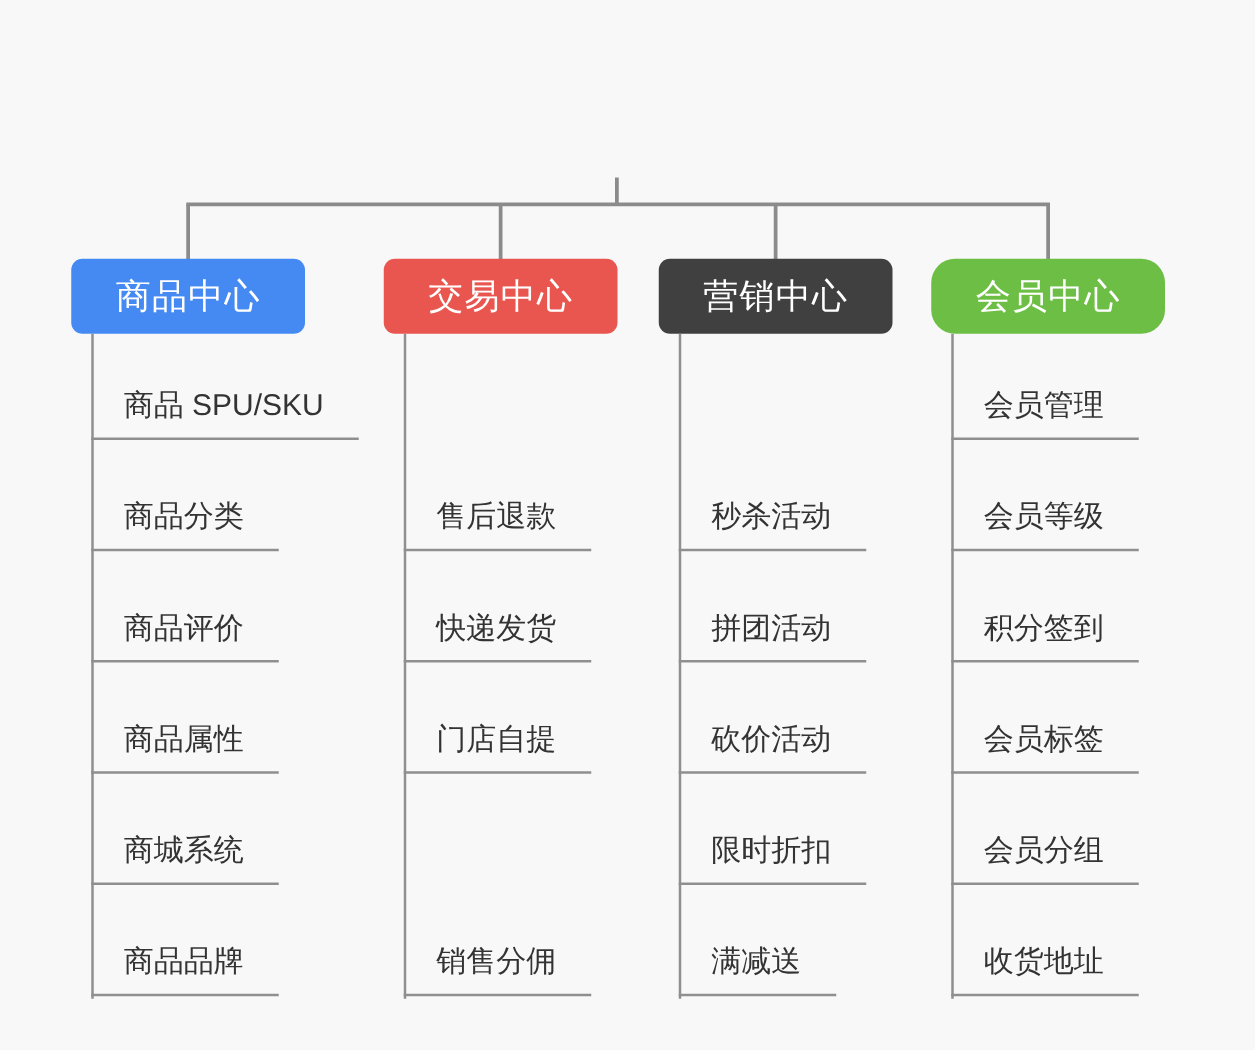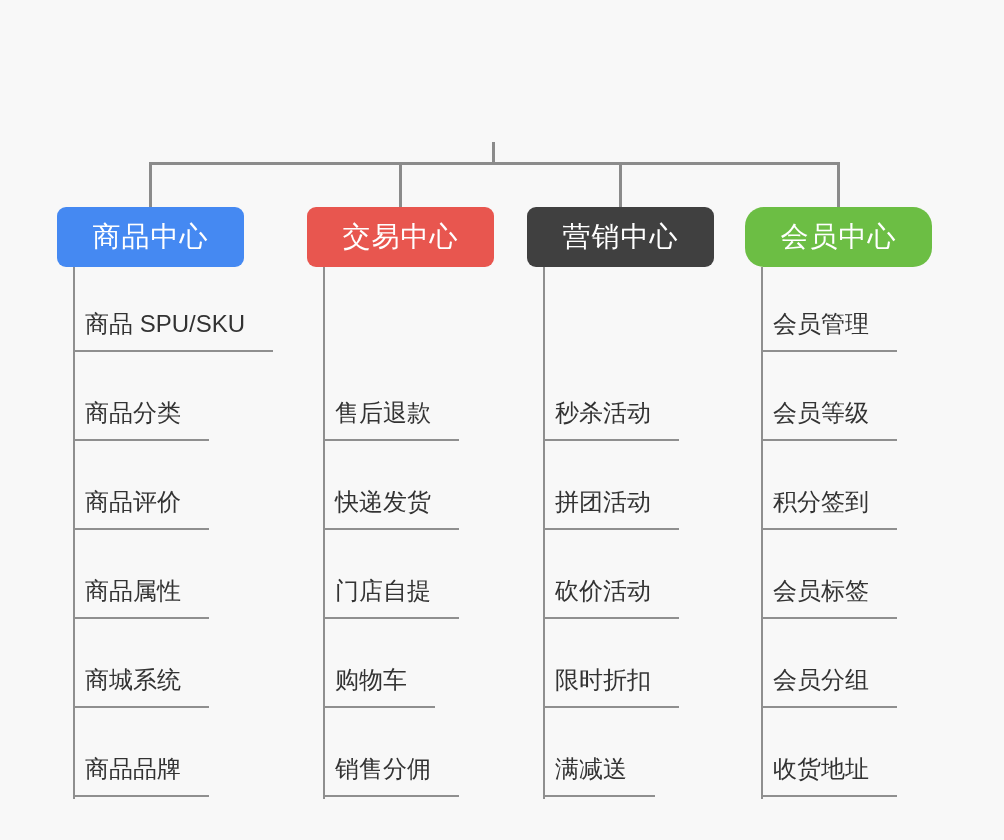--- a/index.html
+++ b/index.html
@@ -32,21 +32,21 @@
     border-radius:9px;
     display:flex;align-items:center;justify-content:center;
     color:#ffffff;font-size:28px;letter-spacing:1px;white-space:nowrap;
   }
 
   
   .vline{position:absolute;top:267px;height:532px;width:2px;background:#8f8f8f;}
   .item{
     position:absolute;height:48px;box-sizing:border-box;
     display:flex;align-items:flex-end;
-    padding:0 28px 10px 12px;
+    padding:0 28px 10px 26px;
     border-bottom:2px solid #8f8f8f;
     font-size:24px;color:#333333;white-space:nowrap;
   }
 </style>
 </head>
 <body>
 
 <div class="canvas">
 
   <div class="line" style="left:492px;top:142px;width:3px;height:22px"></div>
@@ -67,21 +67,20 @@
   <div class="item" style="left:73px;top:393px">商品分类</div>
   <div class="item" style="left:73px;top:482px">商品评价</div>
   <div class="item" style="left:73px;top:571px">商品属性</div>
   <div class="item" style="left:73px;top:660px">商城系统</div>
   <div class="item" style="left:73px;top:749px">商品品牌</div>
 
   <div class="vline" style="left:323px"></div>
   <div class="item" style="left:323px;top:393px">售后退款</div>
   <div class="item" style="left:323px;top:482px">快递发货</div>
   <div class="item" style="left:323px;top:571px">门店自提</div>
-  <div class="item" style="left:323px;top:660px">购物车</div>
   <div class="item" style="left:323px;top:749px">销售分佣</div>
 
   <div class="vline" style="left:543px"></div>
   <div class="item" style="left:543px;top:393px">秒杀活动</div>
   <div class="item" style="left:543px;top:482px">拼团活动</div>
   <div class="item" style="left:543px;top:571px">砍价活动</div>
   <div class="item" style="left:543px;top:660px">限时折扣</div>
   <div class="item" style="left:543px;top:749px">满减送</div>
 
   <div class="vline" style="left:761px"></div>

